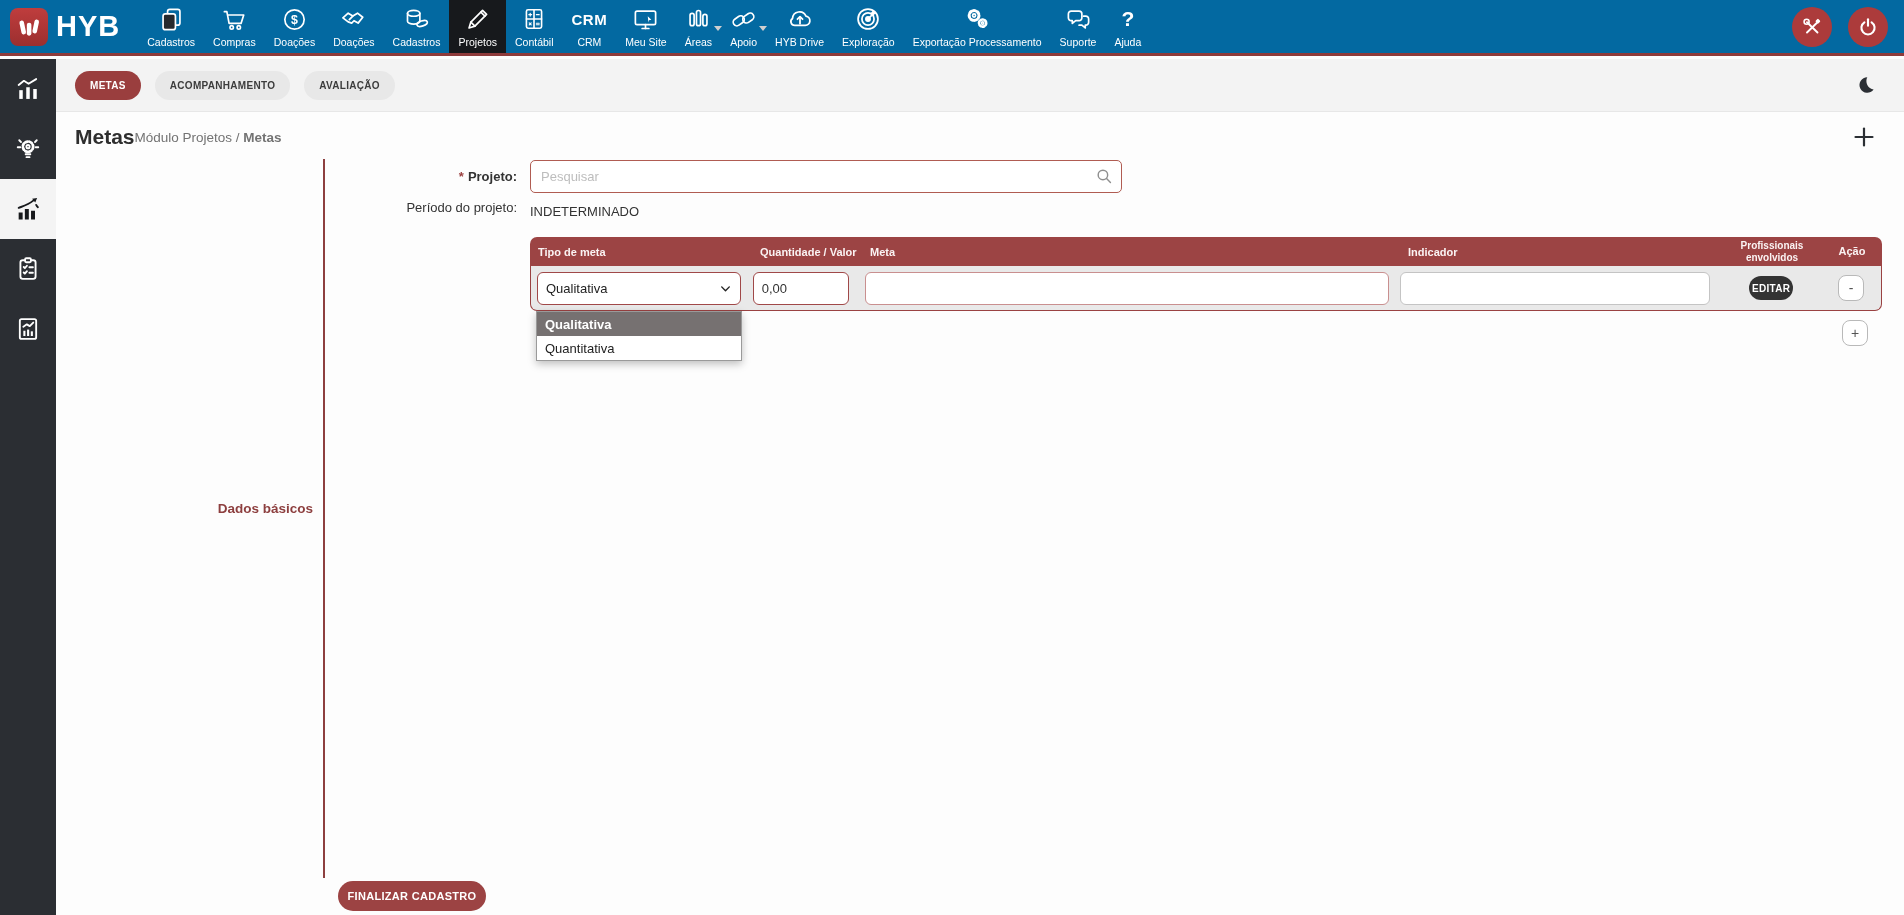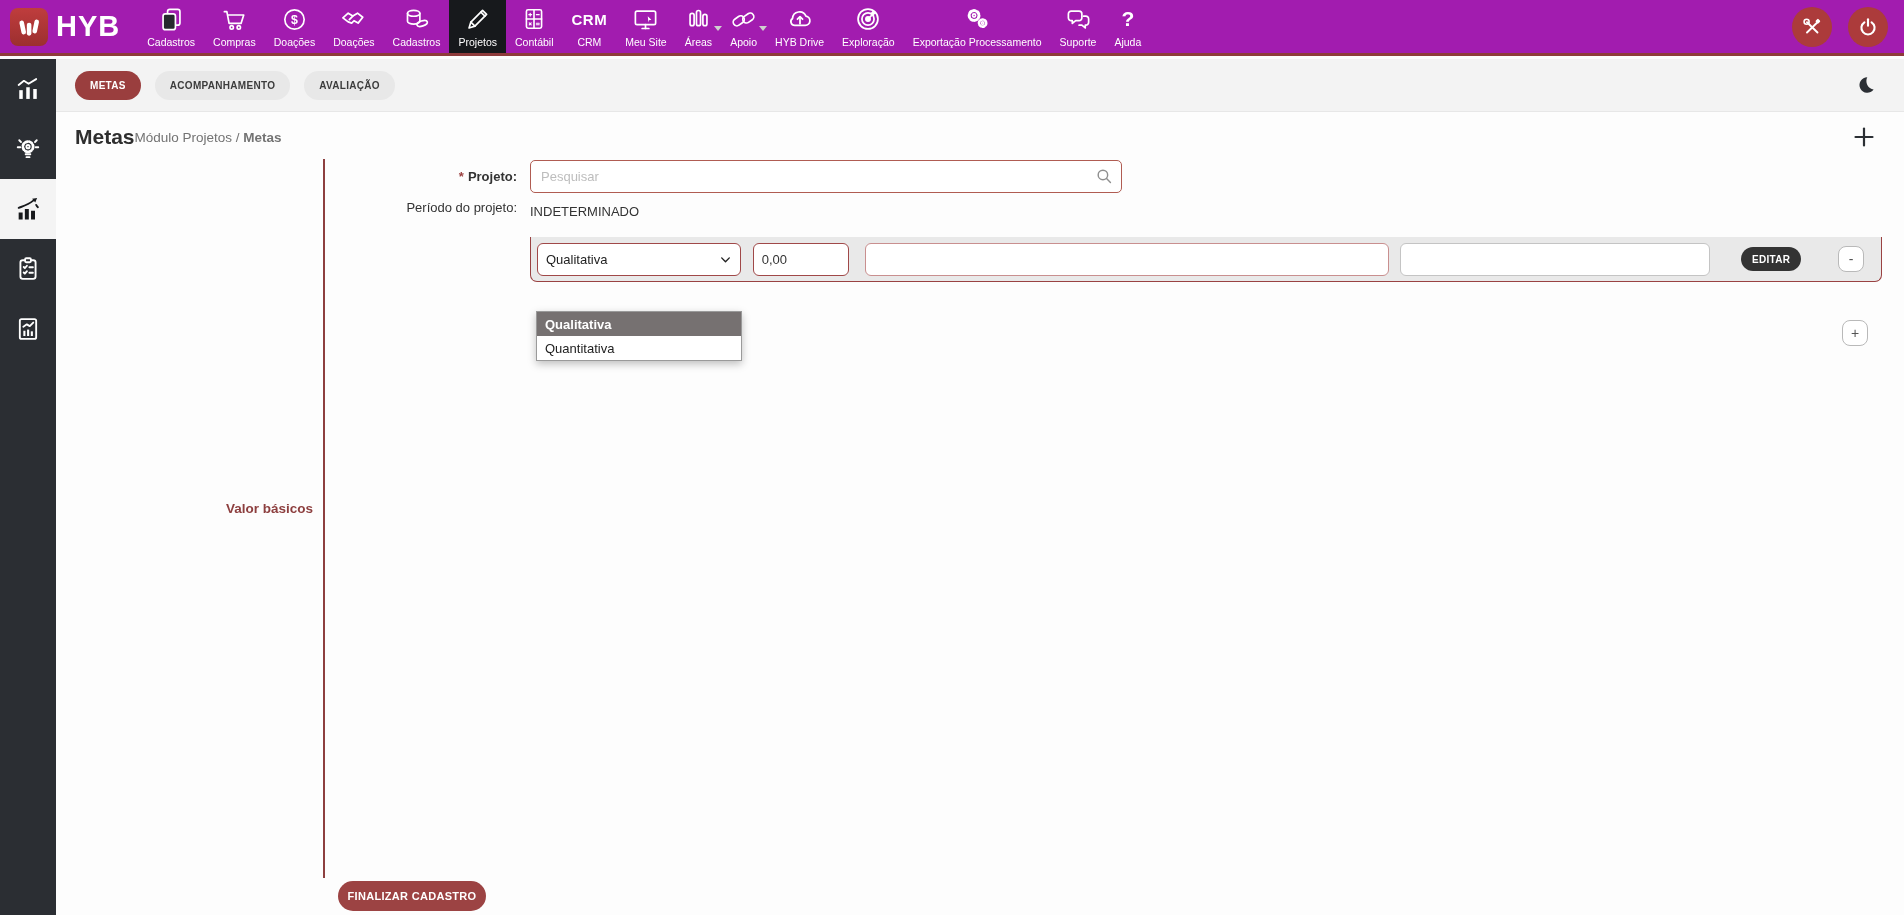--- a/index.html
+++ b/index.html
@@ -1,19 +1,19 @@
 <!DOCTYPE html>
 <html><head>
 <meta charset="utf-8">
 <style>
   * { margin:0; padding:0; box-sizing:border-box; }
   html,body { width:1904px; height:915px; overflow:hidden; font-family:"Liberation Sans", sans-serif; background:#fdfdfd; }
 
   
-  .topbar { position:absolute; top:0; left:0; width:1904px; height:56px; background:#a21caf;
+  .topbar { position:absolute; top:0; left:0; width:1904px; height:56px; background:#0369a1;
             border-bottom:3px solid #8e3b3b; display:flex; align-items:center; }
   .logo { display:flex; align-items:center; gap:8px; margin-left:10px; }
   .logo-mark { width:38px; height:38px; border-radius:8px; background:linear-gradient(#bf3d3d,#9c2f2f);
                display:flex; align-items:center; justify-content:center; }
   .logo-text { color:#fff; font-size:29px; font-weight:800; letter-spacing:1px; }
   .menu { display:flex; height:100%; margin-left:18px; }
   .mitem { display:flex; flex-direction:column; align-items:center; justify-content:flex-end;
            padding:4px 9px 5px; height:100%; cursor:pointer; position:relative; }
   .mitem.active { background:#17191c; }
   .micon { height:30px; display:flex; align-items:center; justify-content:center; }
@@ -84,21 +84,21 @@
   .cell { display:flex; align-items:center; }
   .cell.center { justify-content:center; }
   .fake-select { margin-left:6px; width:204px; height:33px; background:#fff; border:1px solid #a04848;
                  border-radius:6px; display:flex; align-items:center; padding:0 8px; font-size:13px;
                  color:#222; cursor:pointer; justify-content:space-between; }
   .cell-input { height:33px; border-radius:6px; background:#fff; font-size:13px; color:#333;
                 padding:0 8px; outline:none; font-family:"Liberation Sans", sans-serif; }
   .qty-input { width:96px; border:1px solid #a04848; }
   .meta-input { width:524px; border:1px solid #c98f8f; }
   .ind-input { width:310px; border:1px solid #c4c4c4; }
-  .editar-btn { width:60px; height:24px; border-radius:12px; background:#333; color:#fff;
+  .editar-btn { width:44px; height:24px; border-radius:12px; background:#333; color:#fff;
                 font-size:10px; font-weight:bold; border:none; cursor:pointer; letter-spacing:.3px; }
   .sq-btn { width:26px; height:26px; border-radius:8px; background:#fff; border:1px solid #b9b9b9;
             color:#555; font-size:14px; cursor:pointer; line-height:1; }
   .add-row-btn { position:absolute; left:1786px; top:261px; }
 
   .dropdown { position:absolute; left:480px; top:252px; width:206px; background:#fff;
               border:1px solid #9a9a9a; box-shadow:0 3px 8px rgba(0,0,0,.25); z-index:5; }
   .dd-option { height:24px; display:flex; align-items:center; padding:0 8px; font-size:13px;
                color:#222; cursor:pointer; }
   .dd-option.selected { background:#767171; color:#fff; font-weight:600; }
@@ -375,21 +375,21 @@
       <span>
         <svg width="24" height="24" viewBox="0 0 24 24" style="display:block" stroke="#2b2f34" stroke-width="2.2" stroke-linecap="round">
           <line x1="12" y1="3.5" x2="12" y2="20.5"></line>
             <line x1="3.5" y1="12" x2="20.5" y2="12"></line>
         </svg>
       </span>
     </button>
   </div>
 
   <div class="rail"></div>
-  <div class="section-label">Valor básicos</div>
+  <div class="section-label">Dados básicos</div>
 
   <div class="field-label" style="top:101px">
     <span class="req">*</span>
     <span class="lbl-bold">Projeto:</span>
   </div>
   <div class="search-wrap">
     <input class="search-input" type="text" placeholder="Pesquisar" style="">
     <span class="search-icon">
       <svg width="19" height="19" viewBox="0 0 24 24" fill="none" stroke="#8f8f8f" stroke-width="1.8" stroke-linecap="round">
         <circle cx="10" cy="10" r="6"></circle>
@@ -397,20 +397,28 @@
       </svg>
     </span>
   </div>
 
   <div class="field-label" style="top:138px;height:20px">
     <span>Período do projeto:</span>
   </div>
   <div class="periodo-value">INDETERMINADO</div>
 
   <div class="goals-table">
+    <div class="gt-header">
+      <div class="hcell c1">Tipo de meta</div>
+      <div class="hcell c2">Quantidade / Valor</div>
+      <div class="hcell c3">Meta</div>
+      <div class="hcell c4">Indicador</div>
+      <div class="hcell c5 center">Profissionais envolvidos</div>
+      <div class="hcell c6 center" style="padding-left:0;font-size:11px">Ação</div>
+    </div>
     <div class="gt-body">
       <div class="cell c1">
         <div class="fake-select">
           <span>Qualitativa</span>
           <span>
             <svg width="13" height="13" viewBox="0 0 24 24" fill="none" stroke="#222" stroke-width="2.6" stroke-linecap="round" stroke-linejoin="round" style="display:block">
               <polyline points="5 9 12 16 19 9"></polyline>
             </svg>
           </span>
         </div>

